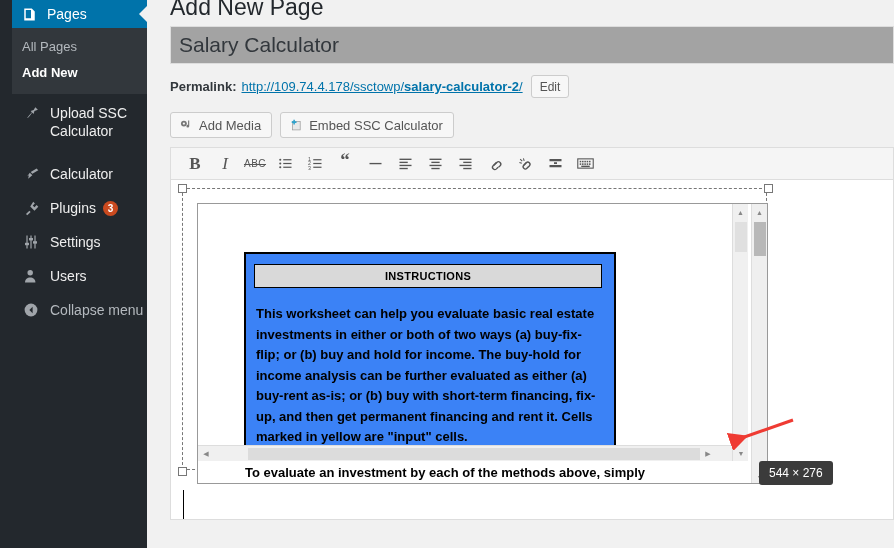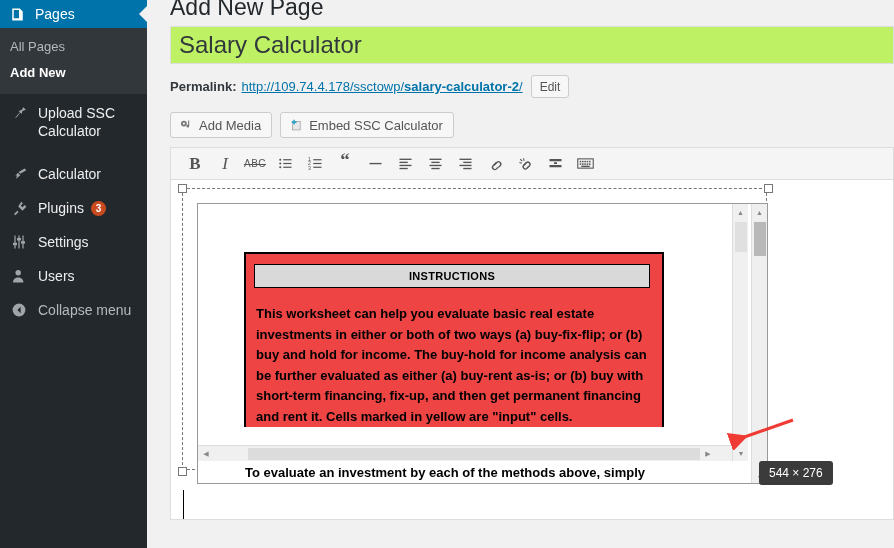--- a/index.html
+++ b/index.html
@@ -10,20 +10,21 @@
     background: #f1f1f1;
   }
   body { position: relative; }
 
   
   #adminmenu {
     position: absolute; left: 0; top: 0;
     width: 147px; height: 548px;
     background: #23282d;
     color: #eee;
+    padding-left: 12px;
   }
   .menu-current {
     position: relative;
     height: 28px;
     background: #0073aa;
     display: flex; align-items: center;
     padding-left: 10px;
     color: #fff;
   }
   .menu-current .mi-label { font-size: 14px; font-weight: 400; margin-left: 10px; }
@@ -93,26 +94,26 @@
     padding: 0 0 0 23px;
     margin-top: -9px;
     line-height: 32px;
     white-space: nowrap;
   }
   .title-wrap { padding: 0 0 0 23px; margin-top: 3px; }
   #title {
     display: block;
     width: 724px;
     height: 38px;
-    font-size: 24px;
+    font-size: 21px;
     font-family: "Liberation Sans", sans-serif;
     color: #32373c;
     padding: 3px 8px;
     border: 1px solid #ddd;
-    background: #bef264;
+    background: #a3a3a3;
     outline: none;
     font-weight: 400;
   }
   .permalink-row {
     padding: 11px 0 0 23px;
     font-size: 13px;
     color: #32373c;
     display: flex; align-items: center;
   }
   .permalink-label { font-weight: bold; margin-right: 5px; }
@@ -221,23 +222,23 @@
     background: #fff;
   }
   .doc-inner {
     position: absolute;
     left: 46px; top: 48px;
     width: 470px;
   }
   .doc-box {
     border: 2px solid #000;
     border-bottom: none;
-    background: #ef4444;
+    background: #3b82f6;
     padding: 10px 12px 0 8px;
-    width: 420px;
+    width: 372px;
   }
   .instr-header {
     border: 1px solid #000;
     background: #d9d9d9;
     text-align: center;
     font-size: 11px;
     font-weight: bold;
     font-family: "Liberation Sans", sans-serif;
     padding: 5px 0;
     letter-spacing: .3px;

